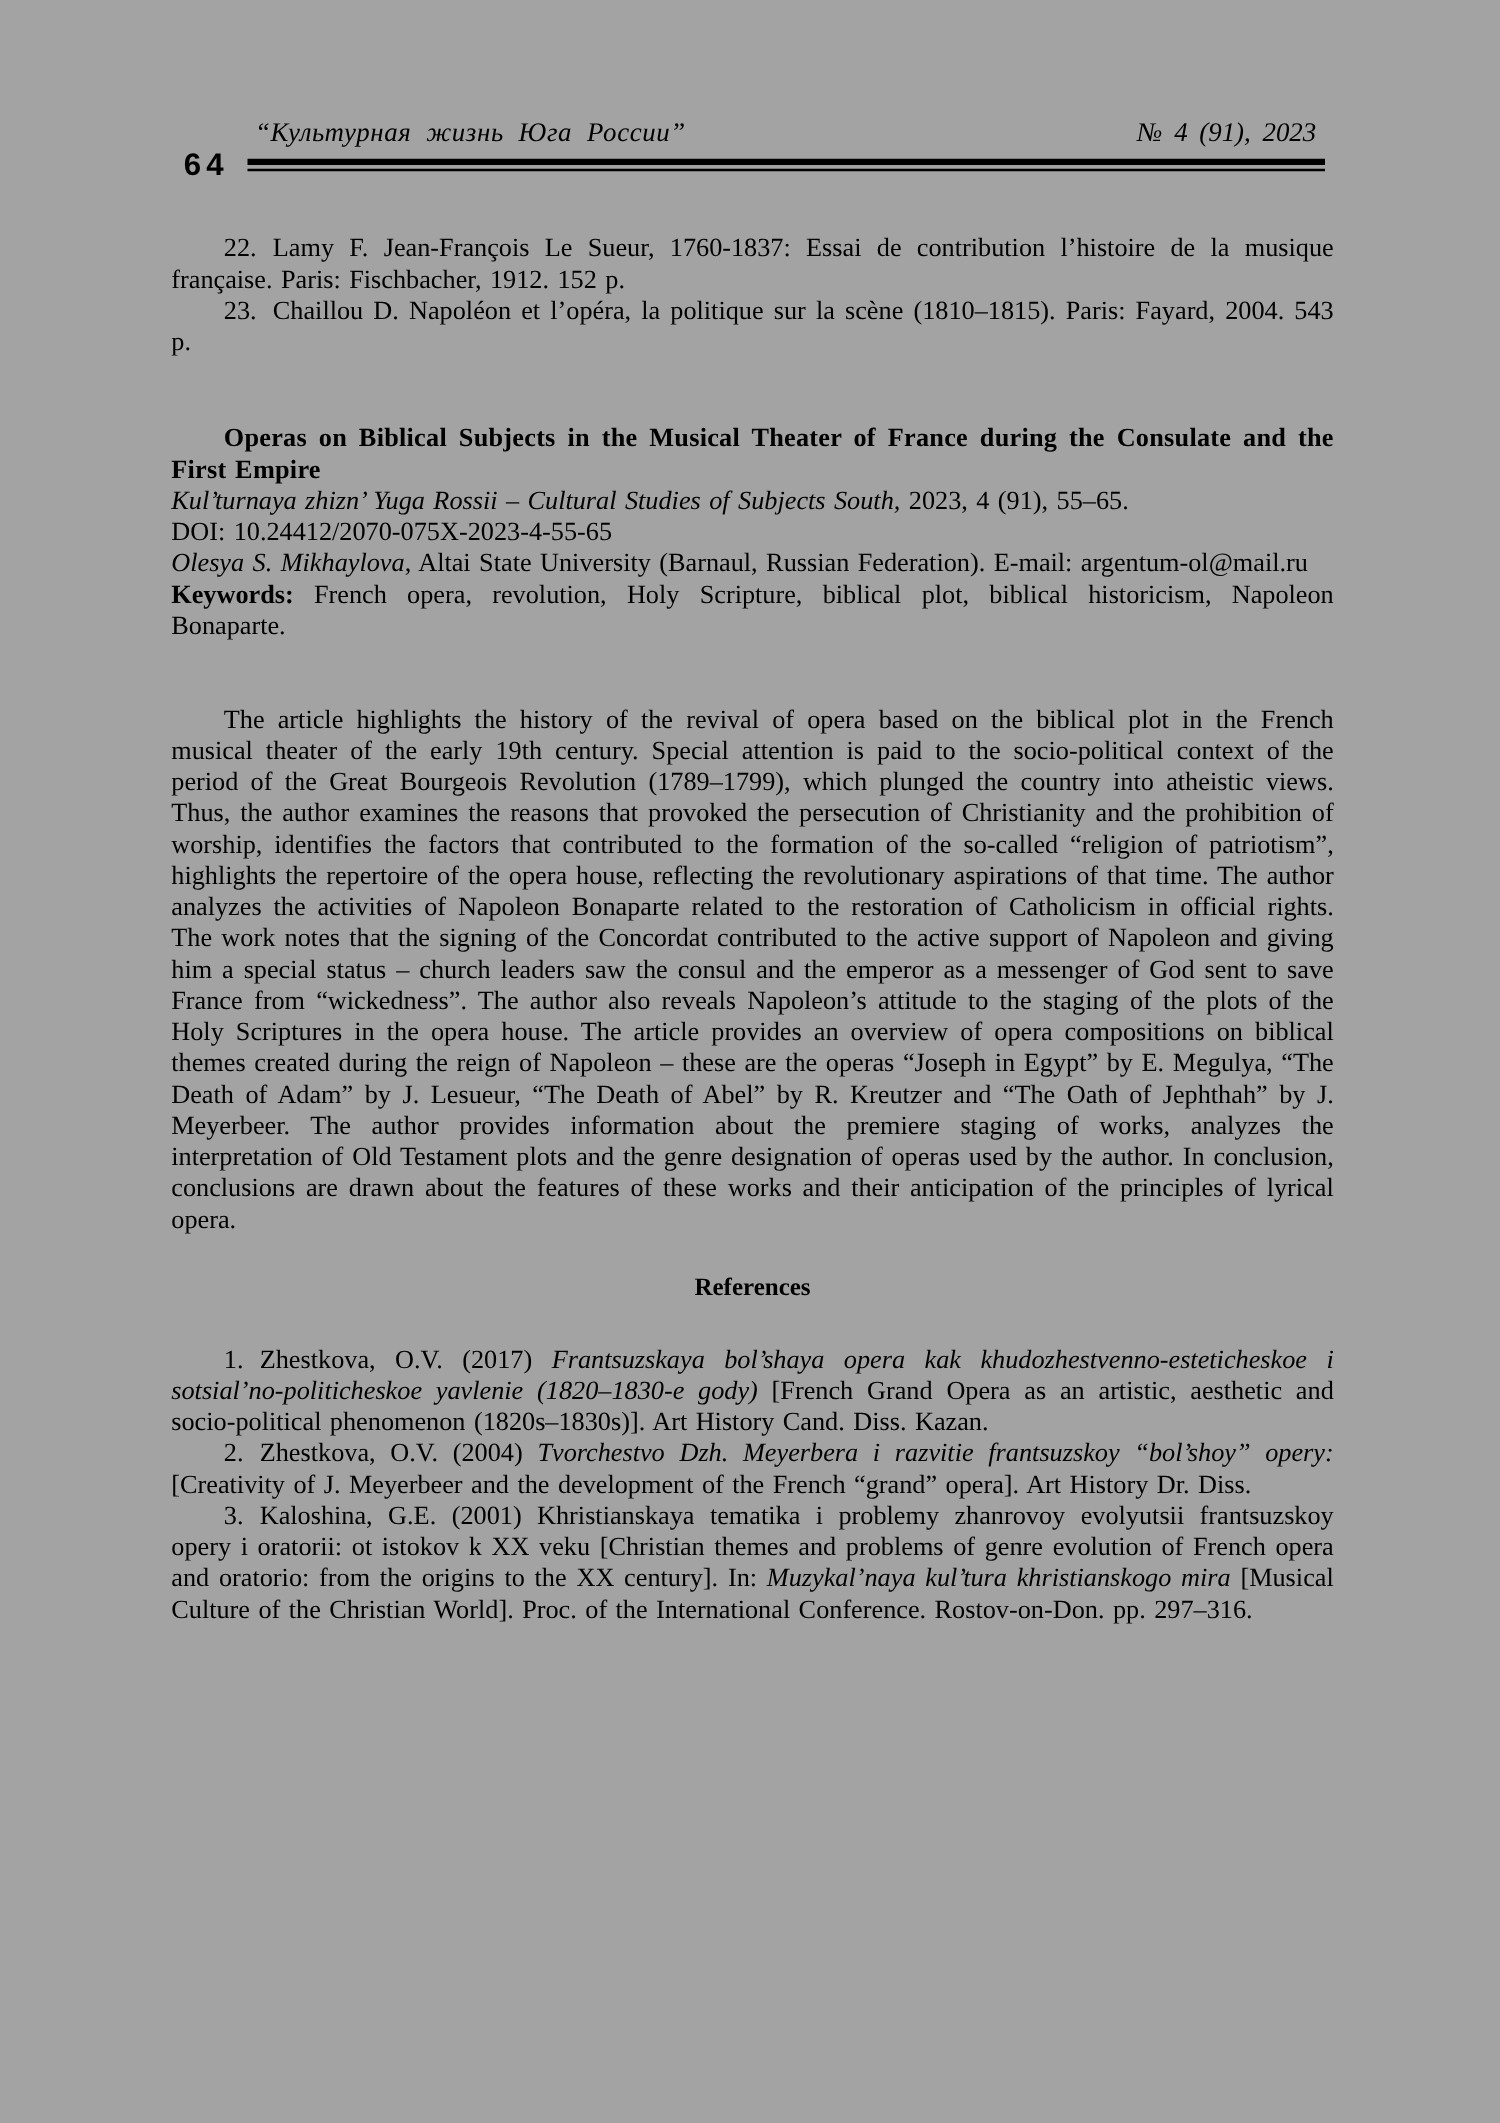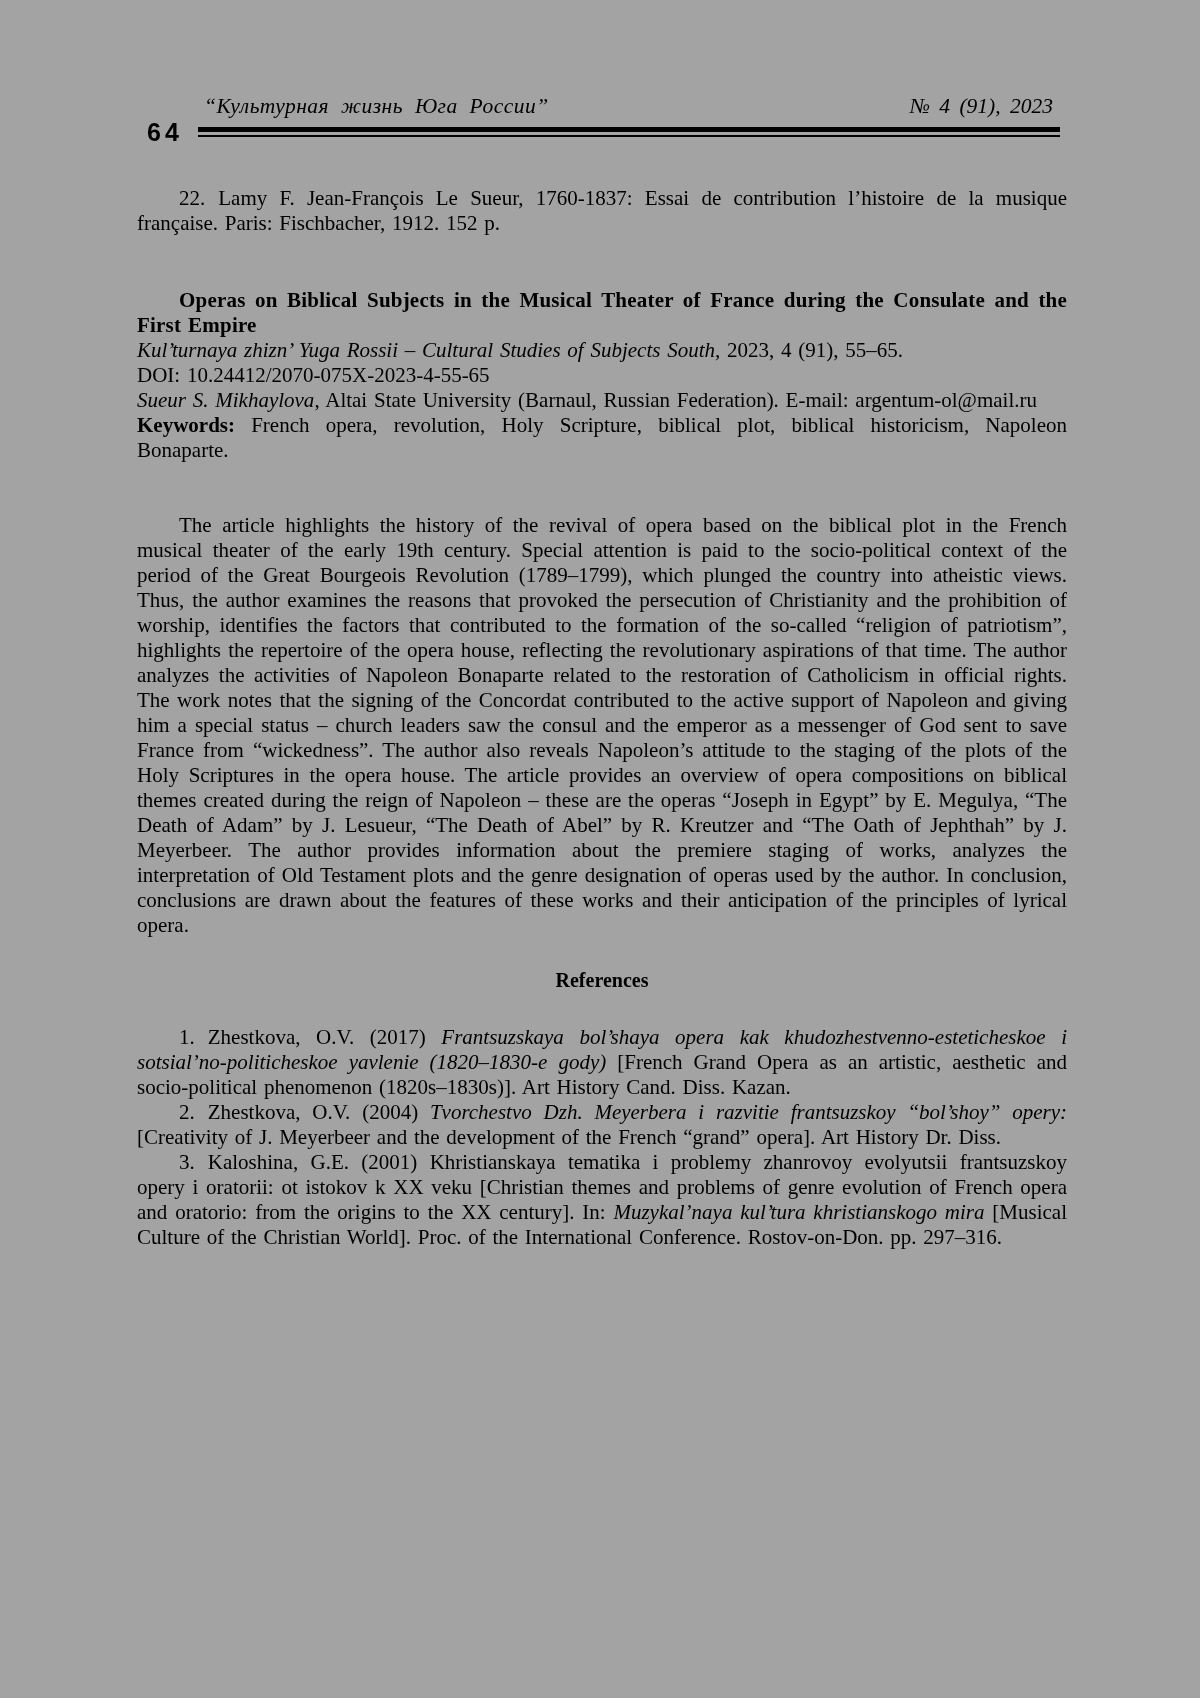--- a/index.html
+++ b/index.html
@@ -64,31 +64,34 @@
       <div class="rule-thick"></div>
       <div class="rule-thin"></div>
     </div>
   </div>
 
   <div class="content">
 
     <p class="body indent">
       <span class="refnum">22.</span><span>Lamy F. Jean-François Le Sueur, 1760-1837: Essai de contribution l’histoire de la musique française. Paris: Fischbacher, 1912. 152 p.</span>
     </p>
+    <p class="body indent">
+      <span class="refnum">23.</span><span>Chaillou D. Napoléon et l’opéra, la politique sur la scène (1810–1815). Paris: Fayard, 2004. 543 p.</span>
+    </p>
 
     <p class="body indent title-en">Operas on Biblical Subjects in the Musical Theater of France during the Consulate and the First Empire</p>
 
     <p class="body">
       <span class="ital">Kul’turnaya zhizn’ Yuga Rossii – Cultural Studies of Subjects South,</span><span> 2023, 4 (91), 55–65.</span>
     </p>
 
     <p class="body">DOI: 10.24412/2070-075X-2023-4-55-65</p>
 
     <p class="body">
-      <span class="ital">Sueur S. Mikhaylova</span><span>, Altai State University (Barnaul, Russian Federation). E-mail: argentum-ol@mail.ru</span>
+      <span class="ital">Olesya S. Mikhaylova</span><span>, Altai State University (Barnaul, Russian Federation). E-mail: argentum-ol@mail.ru</span>
     </p>
 
     <p class="body">
       <span class="bold">Keywords:</span><span> French opera, revolution, Holy Scripture, biblical plot, biblical historicism, Napoleon Bonaparte.</span>
     </p>
 
     <p class="body indent abstract-par">The article highlights the history of the revival of opera based on the biblical plot in the French musical theater of the early 19th century. Special attention is paid to the socio-political context of the period of the Great Bourgeois Revolution (1789–1799), which plunged the country into atheistic views. Thus, the author examines the reasons that provoked the persecution of Christianity and the prohibition of worship, identifies the factors that contributed to the formation of the so-called “religion of patriotism”, highlights the repertoire of the opera house, reflecting the revolutionary aspirations of that time. The author analyzes the activities of Napoleon Bonaparte related to the restoration of Catholicism in official rights. The work notes that the signing of the Concordat contributed to the active support of Napoleon and giving him a special status – church leaders saw the consul and the emperor as a messenger of God sent to save France from “wickedness”. The author also reveals Napoleon’s attitude to the staging of the plots of the Holy Scriptures in the opera house. The article provides an overview of opera compositions on biblical themes created during the reign of Napoleon – these are the operas “Joseph in Egypt” by E. Megulya, “The Death of Adam” by J. Lesueur, “The Death of Abel” by R. Kreutzer and “The Oath of Jephthah” by J. Meyerbeer. The author provides information about the premiere staging of works, analyzes the interpretation of Old Testament plots and the genre designation of operas used by the author. In conclusion, conclusions are drawn about the features of these works and their anticipation of the principles of lyrical opera.</p>
 
 
     <p class="refs-heading">References</p>

